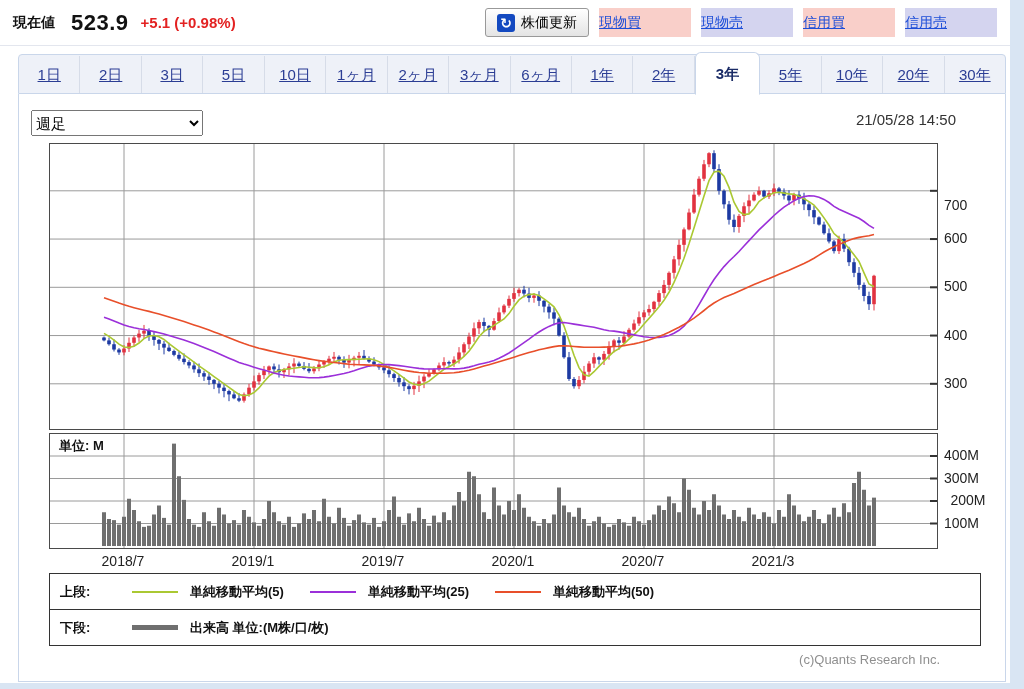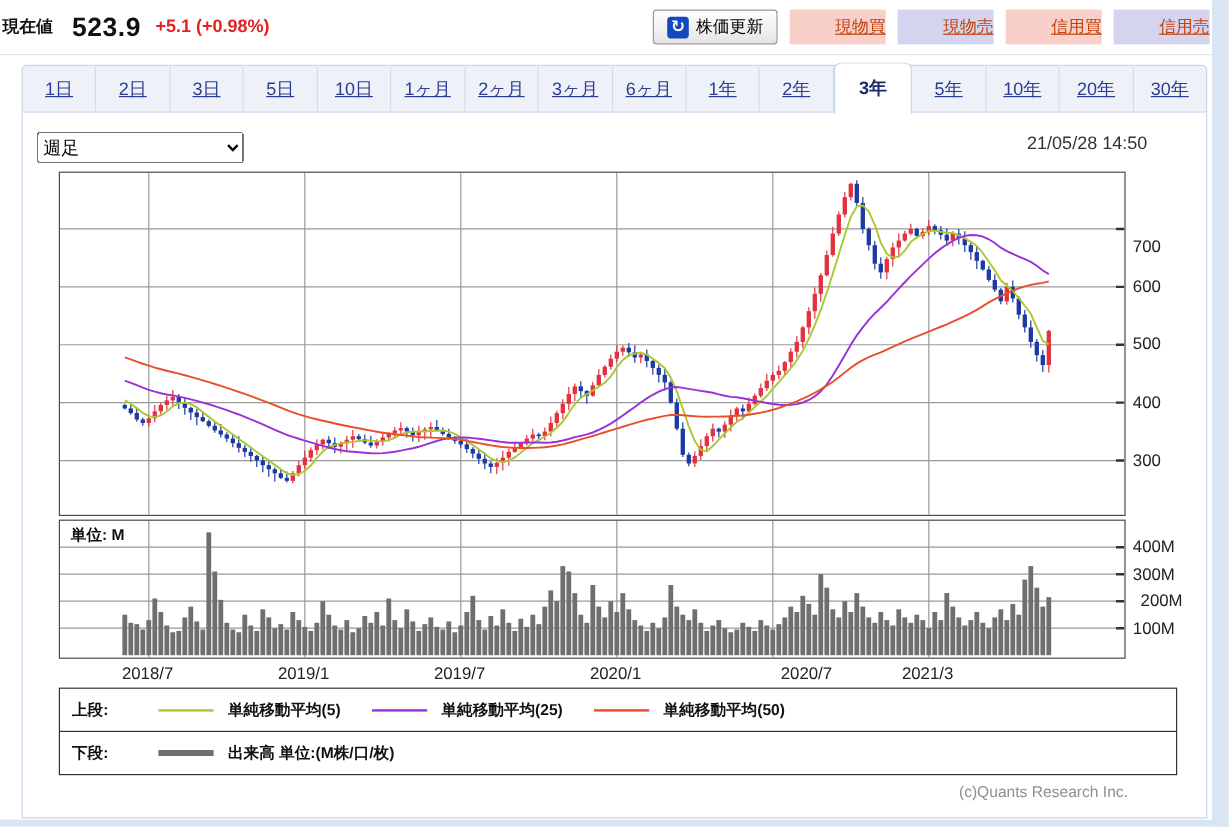--- a/index.html
+++ b/index.html
@@ -1,31 +1,31 @@
 <!DOCTYPE html>
 <html><head>
 <meta charset="utf-8">
 <style>
   html,body{margin:0;padding:0}
   body{width:1024px;height:689px;position:relative;background:#fff;overflow:hidden;
        font-family:"Liberation Sans","DejaVu Sans",sans-serif;color:#111}
   
   .header{position:absolute;top:0;left:0;width:1010px;height:46px;display:flex;align-items:center;
-          padding:0 2px;box-sizing:border-box;border-bottom:1px solid #e3e6ee}
+          padding:0 13px;box-sizing:border-box;border-bottom:1px solid #e3e6ee}
   .q-label{font-size:14px;font-weight:bold}
   .q-price{font-size:22px;font-weight:bold;margin-left:16px;letter-spacing:.5px}
   .q-change{font-size:15px;margin-left:12px;font-weight:bold}
   .header-buttons{margin-left:auto;display:flex;gap:10px;align-items:center}
   .refresh-btn{display:flex;align-items:center;gap:6px;height:29px;padding:0 11px;
                background:linear-gradient(#ffffff,#e4e4e4);border:1px solid #999;border-radius:3px;
                font-size:14px;font-family:inherit;cursor:pointer}
   .refresh-icon{display:inline-flex;width:18px;height:18px;background:#1349c0;color:#fff;border-radius:3px;
                 align-items:center;justify-content:center;font-size:14px;font-weight:bold}
-  .trade-btn{display:inline-block;width:80px;height:29px;line-height:29px;text-align:right;font-size:14px;
-             color:#c2410c;text-decoration:underline;cursor:pointer}
+  .trade-btn{display:inline-block;width:92px;height:29px;line-height:29px;text-align:left;font-size:14px;
+             color:#1d4ed8;text-decoration:underline;cursor:pointer}
   
   .tabbar{position:absolute;top:54px;left:18px;width:988px;height:40px;display:flex;align-items:flex-end;
           background:#eef1f8;border:1px solid #c9d6ea;box-sizing:border-box;border-radius:4px 4px 0 0}
   .tab{flex:1;text-align:center;line-height:37px;font-size:15px;color:#2b3d94;text-decoration:underline;
        cursor:pointer;border-right:1px solid #d6dce8;white-space:nowrap}
   .tab:last-child{border-right:none}
   .tab.selected{background:#fff;border:1px solid #c9d6ea;border-bottom:1px solid #fff;border-radius:6px 6px 0 0;
        font-weight:bold;color:#1a2b66;text-decoration:none;line-height:41px;margin-bottom:-2px;z-index:2;flex:1.05}
   
   .panel{position:absolute;top:94px;left:18px;width:988px;height:588px;background:#fff;
@@ -613,21 +613,21 @@
       <span class="axis-label y-label" style="position: absolute; top: 232.552px;">400</span>
       <span class="axis-label y-label" style="position: absolute; top: 280.803px;">300</span>
       <span class="axis-label y-label" style="position: absolute; top: 353px;">400M</span>
       <span class="axis-label y-label" style="position: absolute; top: 375.5px;">300M</span>
       <span class="axis-label y-label" style="position: absolute; top: 398px; text-align: center;">200M</span>
       <span class="axis-label y-label" style="position: absolute; top: 420.5px;">100M</span>
       <span class="axis-label x-label" style="position: absolute; left: 69px;">2018/7</span>
       <span class="axis-label x-label" style="position: absolute; left: 199px;">2019/1</span>
       <span class="axis-label x-label" style="position: absolute; left: 329px;">2019/7</span>
       <span class="axis-label x-label" style="position: absolute; left: 459px;">2020/1</span>
-      <span class="axis-label x-label" style="position: absolute; left: 618px;">2020/7</span>
+      <span class="axis-label x-label" style="position: absolute; left: 589px;">2020/7</span>
       <span class="axis-label x-label" style="position: absolute; left: 719px;">2021/3</span>
     </div>
 
   <div class="legend">
     <div class="legend-row">
       <span class="lg-label">上段:</span>
       <span class="swatch" id="sw-ma5" style="border-top-color: rgb(170, 200, 50);"></span>
       <span class="lg-text">単純移動平均(5)</span>
       <span class="swatch" id="sw-ma25" style="border-top-color: rgb(155, 48, 217);"></span>
       <span class="lg-text">単純移動平均(25)</span>

